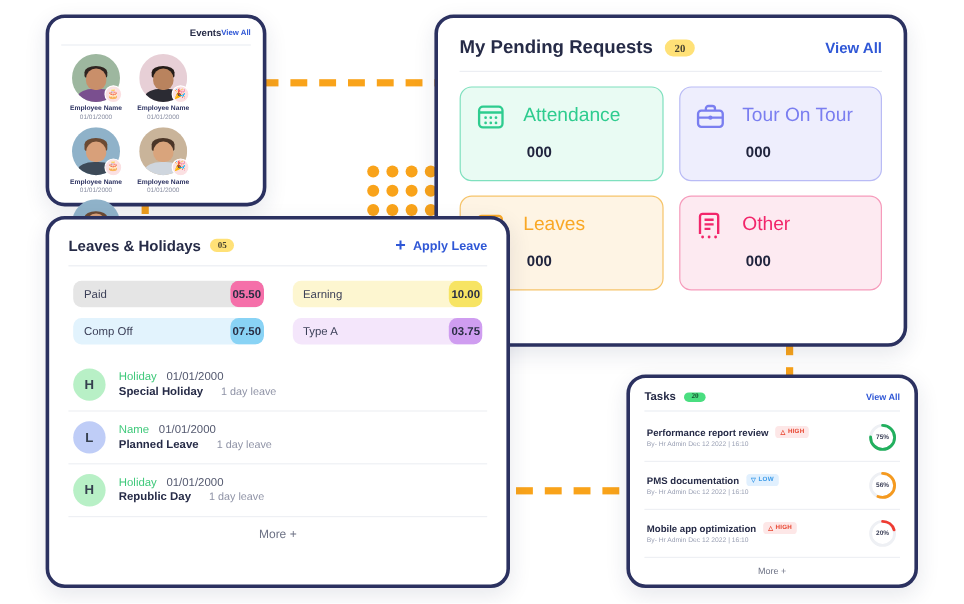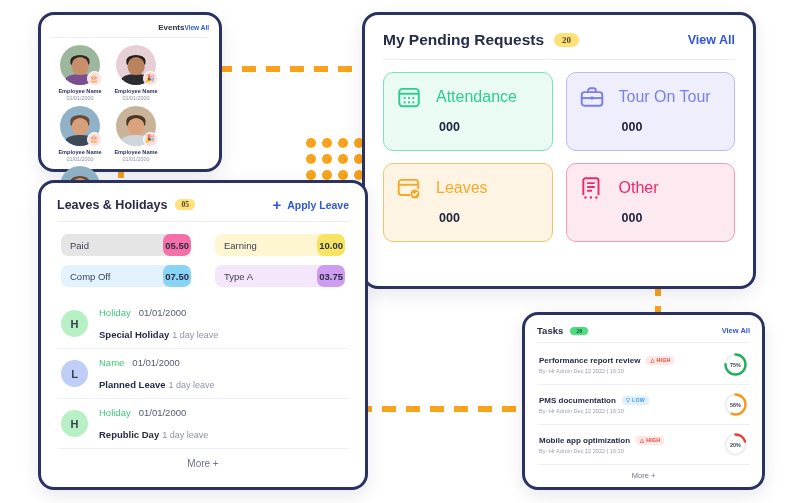--- a/index.html
+++ b/index.html
@@ -90,21 +90,21 @@
   #pending .viewall { font-size: 12.5px; }
   #pending .hr { margin: 10px 0 12px; }
   .tiles { display: grid; grid-template-columns: 1fr 1fr; gap: 12px 13px; }
   .tile { border-radius: 10px; border: 1.3px solid; padding: 11px 12px 10px; min-height: 79px; }
   .tile-top { display: flex; align-items: center; gap: 14px; }
   .tile-label { font-size: 16px; }
   .tile-count { font-size: 12.5px; font-weight: bold; color: #20243d; margin-top: 10px; margin-left: 43px; }
   .tile svg { display: block; }
 
   
-  #leaves { left: 38px; top: 180px; width: 330px; height: 310px; padding: 14px 16px 8px; }
+  #leaves { left: 38px; top: 180px; width: 387px; height: 310px; padding: 14px 16px 8px; }
   #leaves .chead { justify-content: space-between; }
   #leaves .ctitle { font-size: 12.5px; }
   #leaves .hpill { background: #FFE177; font-size: 7.5px; padding: 1px 6px; margin-left: 8px; }
   #leaves .applywrap { display: flex; align-items: center; gap: 6px; }
   #leaves .plus { color: #2f57d6; font-size: 15px; font-weight: bold; line-height: 1; }
   #leaves .viewall { font-size: 10.5px; }
   #leaves .hr { margin: 9px 0 12px; }
   .bal-grid { display: grid; grid-template-columns: 1fr 1fr; gap: 9px 24px; padding: 0 4px; }
   .bal {
     display: flex; align-items: stretch; border-radius: 7px; overflow: hidden; height: 22px;
@@ -112,21 +112,21 @@
   .bal .bl { flex: 1; display: flex; align-items: center; padding-left: 9px; font-size: 9.5px; color: #3b3f57; }
   .bal .bv { display: flex; align-items: center; padding: 0 2px; font-size: 9.5px; font-weight: bold; color: #2a2e44; border-radius: 7px; }
 
   .leave-list { margin-top: 12px; }
   .lrow { display: flex; align-items: center; gap: 11px; padding: 8px 4px; border-top: 1px solid #eef0f4; }
   .lrow:first-child { border-top: none; }
   .lav { width: 27px; height: 27px; border-radius: 50%; display: flex; align-items: center; justify-content: center; font-size: 11px; font-weight: bold; color: #36404f; flex: none; }
   .lmeta { display: flex; align-items: baseline; gap: 8px; }
   .ltype { font-size: 9.5px; color: #3ec97a; }
   .ldate { font-size: 9.5px; color: #555a70; }
-  .lmain { display: flex; align-items: baseline; gap: 3px; margin-top: 11px; }
+  .lmain { display: flex; align-items: baseline; gap: 15px; margin-top: 1px; }
   .ltitle { font-size: 9.5px; font-weight: bold; color: #262b47; }
   .ldays { font-size: 9px; color: #8f93a6; }
   #leaves .more { font-size: 10px; padding-top: 9px; border-top: 1px solid #eef0f4; color: #6d7285; }
 
   
   #tasks { left: 522px; top: 312px; width: 243px; height: 178px; padding: 10px 12px 6px; }
   #tasks .chead { justify-content: space-between; }
   #tasks .ctitle { font-size: 9.5px; }
   #tasks .hpill { background: #4ade80; color: #15502f; font-size: 6px; padding: 1px 6px; margin-left: 7px; }
   #tasks .viewall { font-size: 7.5px; }

